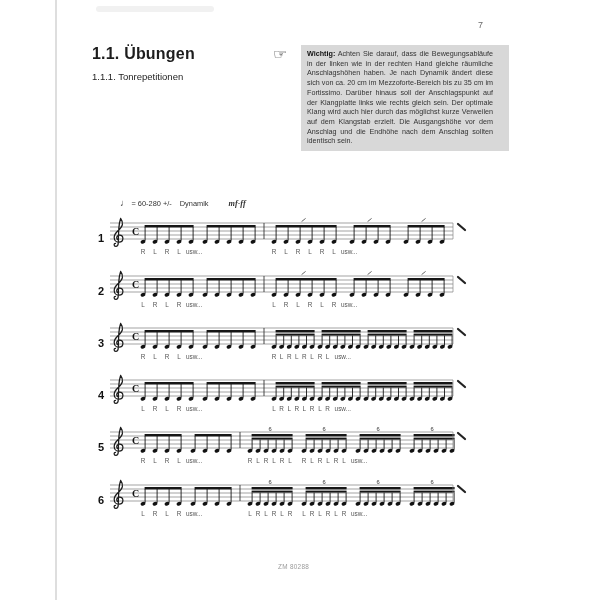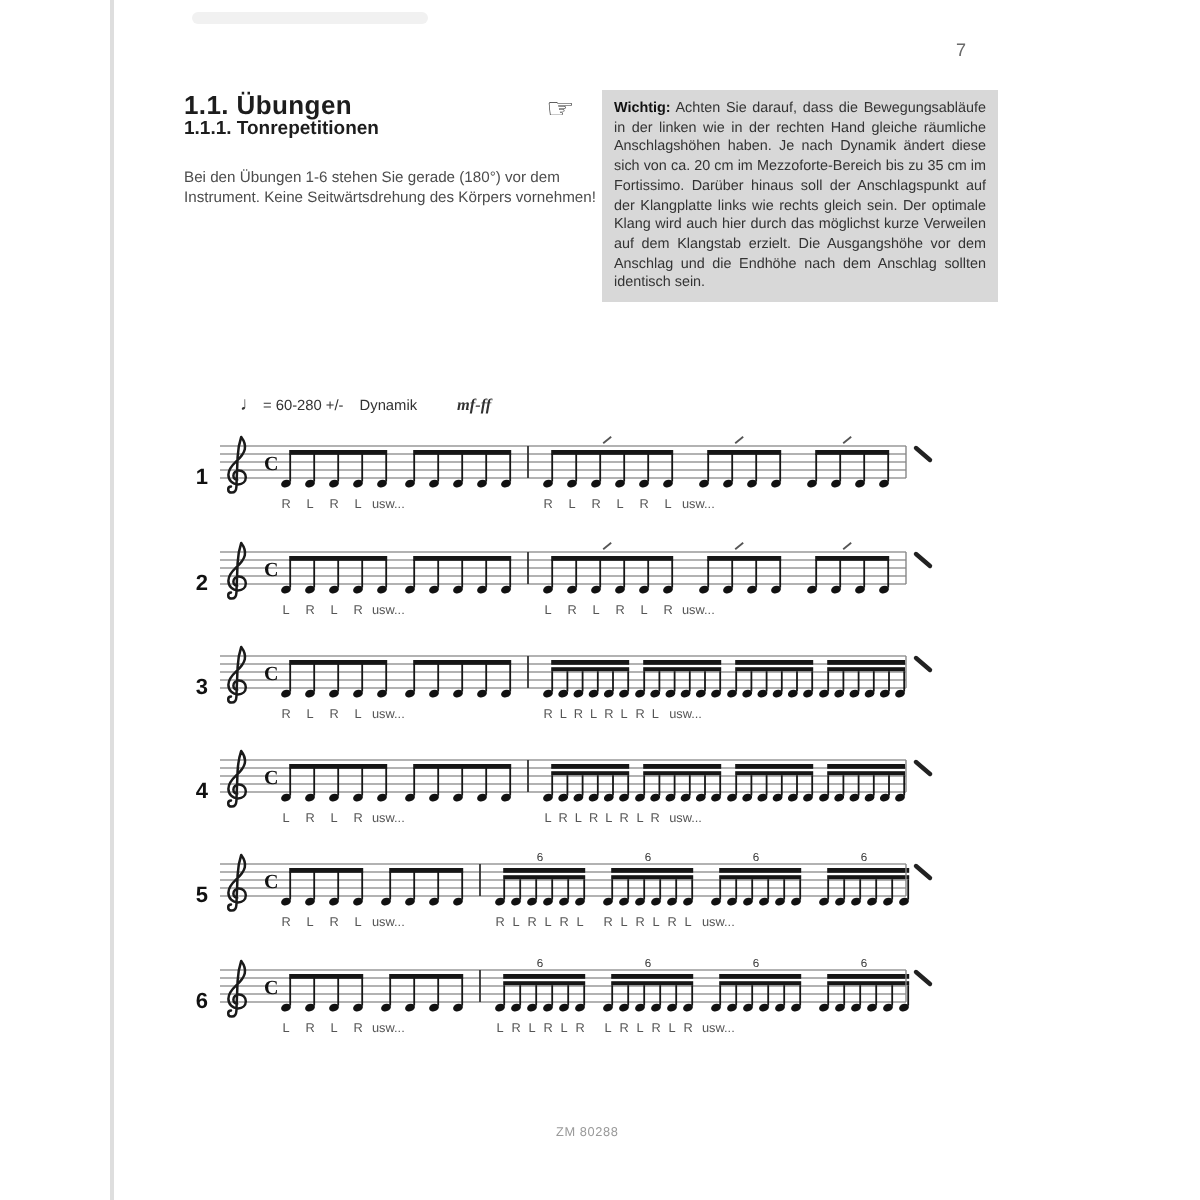--- a/index.html
+++ b/index.html
@@ -2,46 +2,45 @@
 <html><head>
 <meta charset="utf-8">
 <style>
   html,body{margin:0;padding:0;background:#ffffff;}
   #page{position:relative;width:600px;height:600px;background:#ffffff;overflow:hidden;
         font-family:"Liberation Sans",sans-serif;color:#3a3a3a;}
   .abs{position:absolute;}
   #page-edge{left:55px;top:0;width:2px;height:600px;background:#dedede;}
   #ghost{left:96px;top:6px;width:118px;height:6px;background:#f1f1f1;border-radius:3px;}
   #page-number{left:478px;top:20px;font-size:9px;color:#6a6a6a;}
-  #heading{left:92px;top:45px;font-size:13px;font-weight:bold;color:#1d1d1d;letter-spacing:.2px;}
-  #subheading{left:92px;top:59px;font-size:9.5px;font-weight:bold;color:#1d1d1d;}
+  #heading{left:92px;top:45px;font-size:16px;font-weight:bold;color:#1d1d1d;letter-spacing:.2px;}
+  #subheading{left:92px;top:71px;font-size:9.5px;font-weight:normal;color:#1d1d1d;}
   #intro{left:92px;top:84px;width:214px;font-size:7.6px;line-height:9.6px;color:#4c4c4c;}
   #hand{left:274px;top:46px;font-size:14px;color:#2b2b2b;transform:scaleX(1.15);}
-  #wichtig{left:301px;top:45px;width:186px;padding:4px 6px 5px 6px;background:#d8d8d8;
+  #wichtig{left:301px;top:45px;width:186px;padding:4px 16px 5px 6px;background:#d8d8d8;
            font-size:7.2px;line-height:9.7px;color:#333;text-align:justify;}
   #wichtig b{color:#111;}
   #instruction{left:92px;top:166px;font-size:7.8px;color:#4c4c4c;}
   #tempo{left:120px;top:197px;font-size:7.4px;color:#333;}
   #tempo .qnote{font-size:9.5px;margin-right:2px;}
   #tempo .dyn{font-family:"Liberation Serif",serif;font-style:italic;font-weight:bold;font-size:8.2px;margin-left:20px;}
   #tempo .dynlabel{margin-left:8px;}
   #footer{left:278px;top:563px;font-size:6.4px;color:#9a9a9a;letter-spacing:.3px;}
   svg.exline{position:absolute;left:88px;width:400px;height:48px;}
 </style>
 </head>
 <body>
 
 <div id="page">
   <div class="abs" id="page-edge"></div>
   <div class="abs" id="ghost"></div>
   <div class="abs" id="page-number">7</div>
 
   <div class="abs" id="heading">1.1. Übungen</div>
   <div class="abs" id="subheading">1.1.1. Tonrepetitionen</div>
-  <div class="abs" id="intro">Bei den Übungen 1-6 stehen Sie gerade (180°) vor dem Instrument. Keine Seitwärtsdrehung des Körpers vornehmen!</div>
 
   <span class="abs" id="hand">☞</span>
   <div class="abs" id="wichtig" style="background: rgb(216, 216, 216);"><b>Wichtig:</b><span> Achten Sie darauf, dass die Bewegungsabläufe in der linken wie in der rechten Hand gleiche räumliche Anschlagshöhen haben. Je nach Dynamik ändert diese sich von ca. 20 cm im Mezzoforte-Bereich bis zu 35 cm im Fortissimo. Darüber hinaus soll der Anschlagspunkt auf der Klangplatte links wie rechts gleich sein. Der optimale Klang wird auch hier durch das möglichst kurze Verweilen auf dem Klangstab erzielt. Die Ausgangshöhe vor dem Anschlag und die Endhöhe nach dem Anschlag sollten identisch sein.</span></div>
 
 
   <div class="abs" id="tempo">
     <span class="qnote">♩</span><span>= 60-280 +/-</span><span class="dynlabel">Dynamik</span><span class="dyn">mf-ff</span>
   </div>
 
   <div id="exercises">

